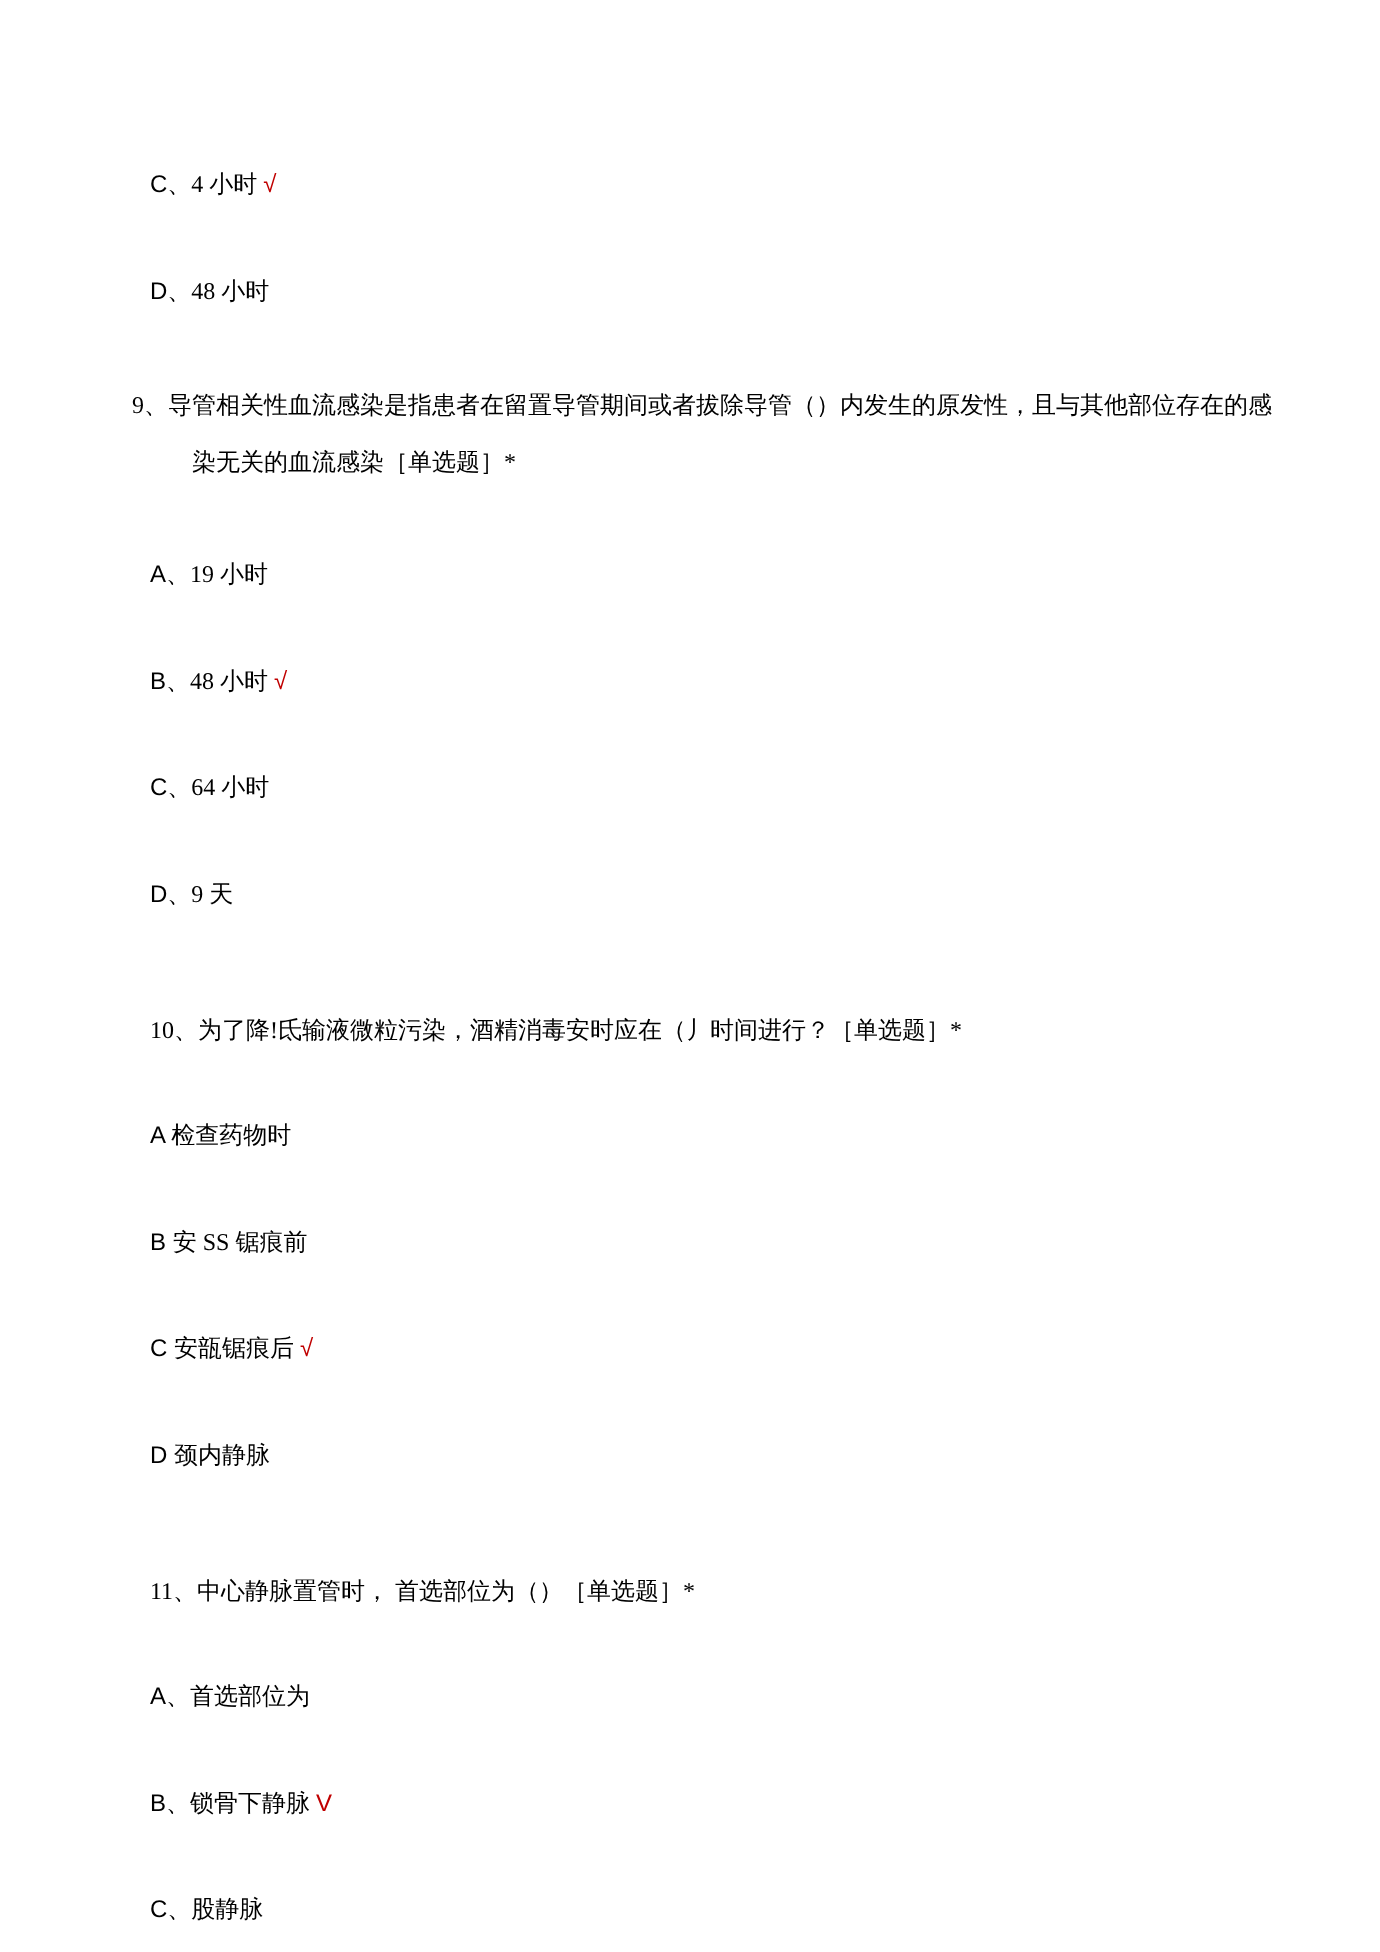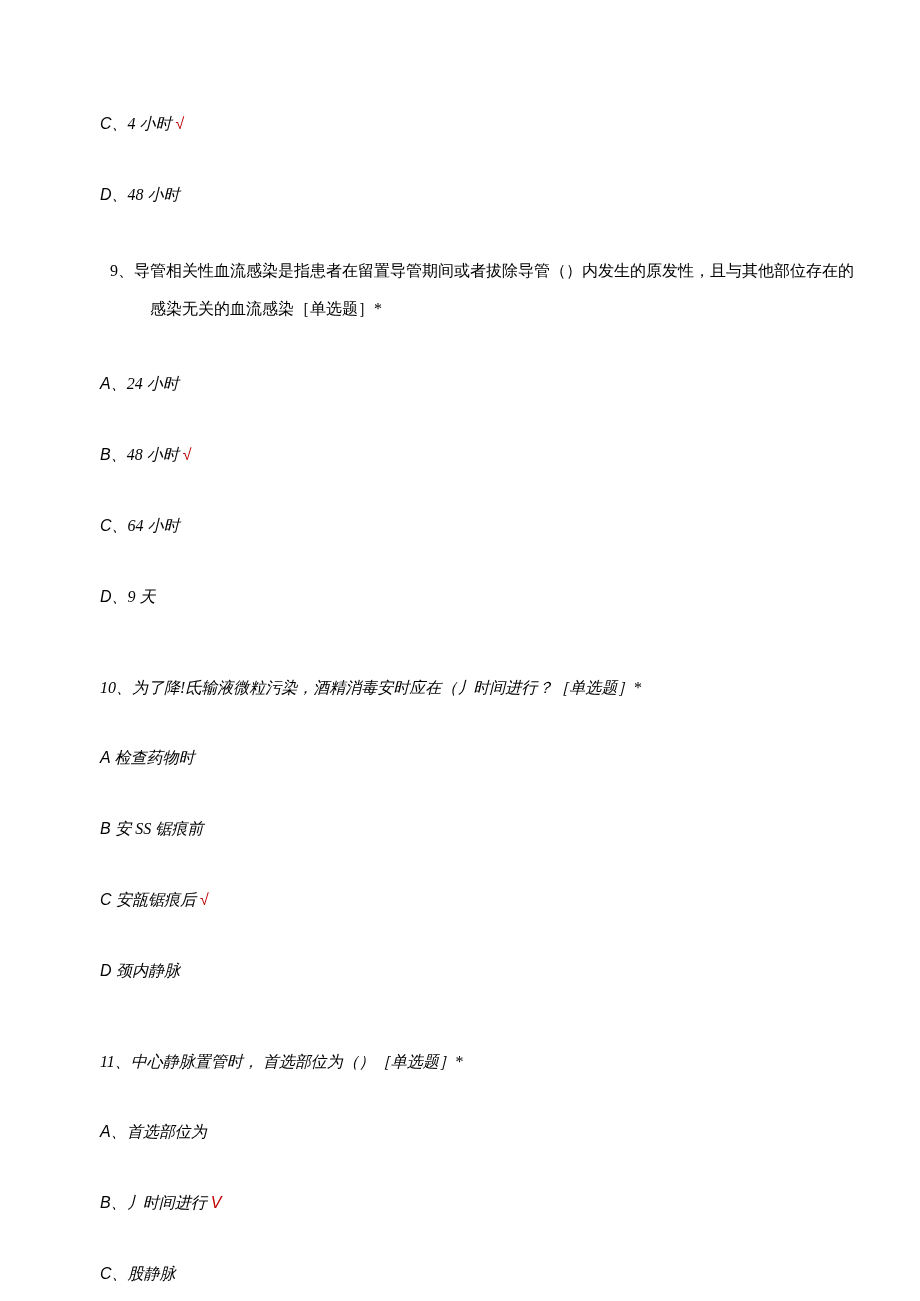--- a/index.html
+++ b/index.html
@@ -14,26 +14,25 @@
       font-size: 16px;
       color: #000000;
       padding: 110px 60px 60px 60px;
     }
     .line {
       margin-bottom: 42px;
       line-height: 1.8;
     }
     .indent {
       padding-left: 40px;
-      font-style: italic;
     }
     .question-wrap {
       text-indent: -40px;
       padding-left: 40px;
-      margin-left: 50px;
+      margin-left: 28px;
       margin-bottom: 42px;
       line-height: 2.4;
     }
     .check {
       color: #c00000;
       font-family: Arial, sans-serif;
     }
     .check-v {
       color: #c00000;
       font-family: Arial, sans-serif;
@@ -55,21 +54,21 @@
 
 <div class="line indent">
   <span class="latin">D、</span><span>48 小时</span>
 </div>
 
 <div class="question-wrap">
   <span>9、导管相关性血流感染是指患者在留置导管期间或者拔除导管（）内发生的原发性，且与其他部位存在的感染无关的血流感染［单选题］*</span>
 </div>
 
 <div class="line indent">
-  <span class="latin">A、</span><span>24 小时</span>
+  <span class="latin">A、</span><span>19 小时</span>
 </div>
 
 <div class="line indent">
   <span class="latin">B、</span><span>48 小时</span> <span class="check">√</span>
 </div>
 
 <div class="line indent">
   <span class="latin">C、</span><span>64 小时</span>
 </div>
 
@@ -103,18 +102,18 @@
 
 <div class="line indent">
   <span>11、中心静脉置管时， 首选部位为（）［单选题］*</span>
 </div>
 
 <div class="line indent">
   <span class="latin">A、</span><span>首选部位为</span>
 </div>
 
 <div class="line indent">
-  <span class="latin">B、</span><span>丿时间进行</span> <span class="check-v">V</span>
+  <span class="latin">B、</span><span>锁骨下静脉</span> <span class="check-v">V</span>
 </div>
 
 <div class="line indent">
   <span class="latin">C、</span><span>股静脉</span>
 </div>
 
 </body></html>

